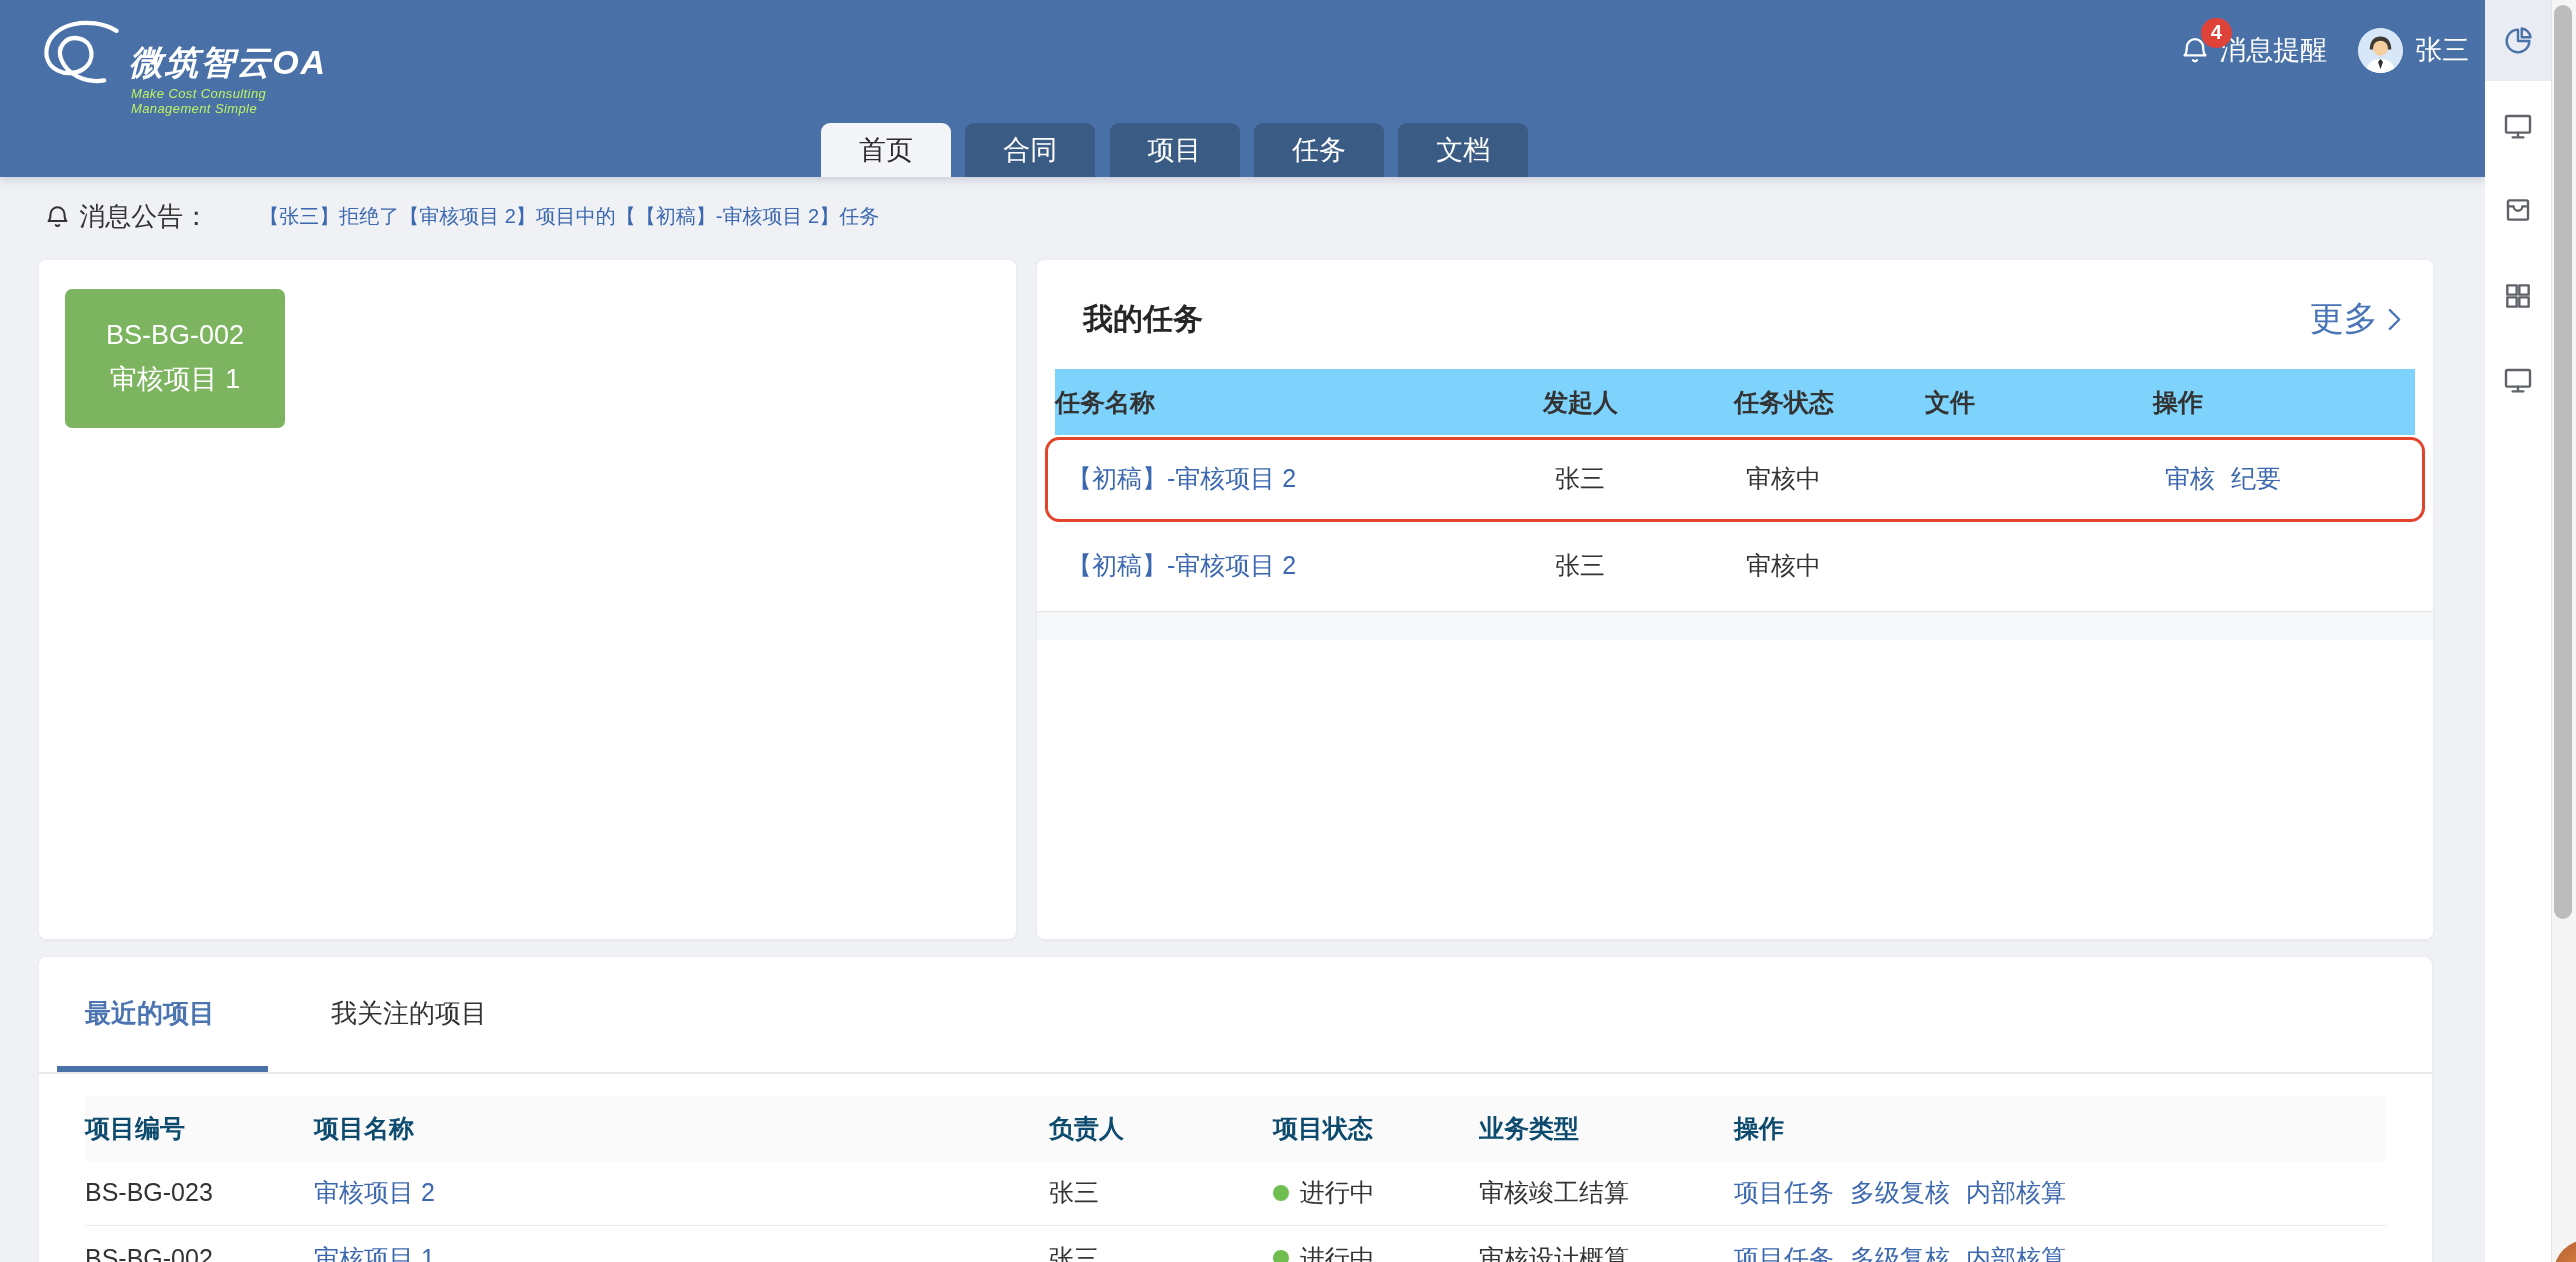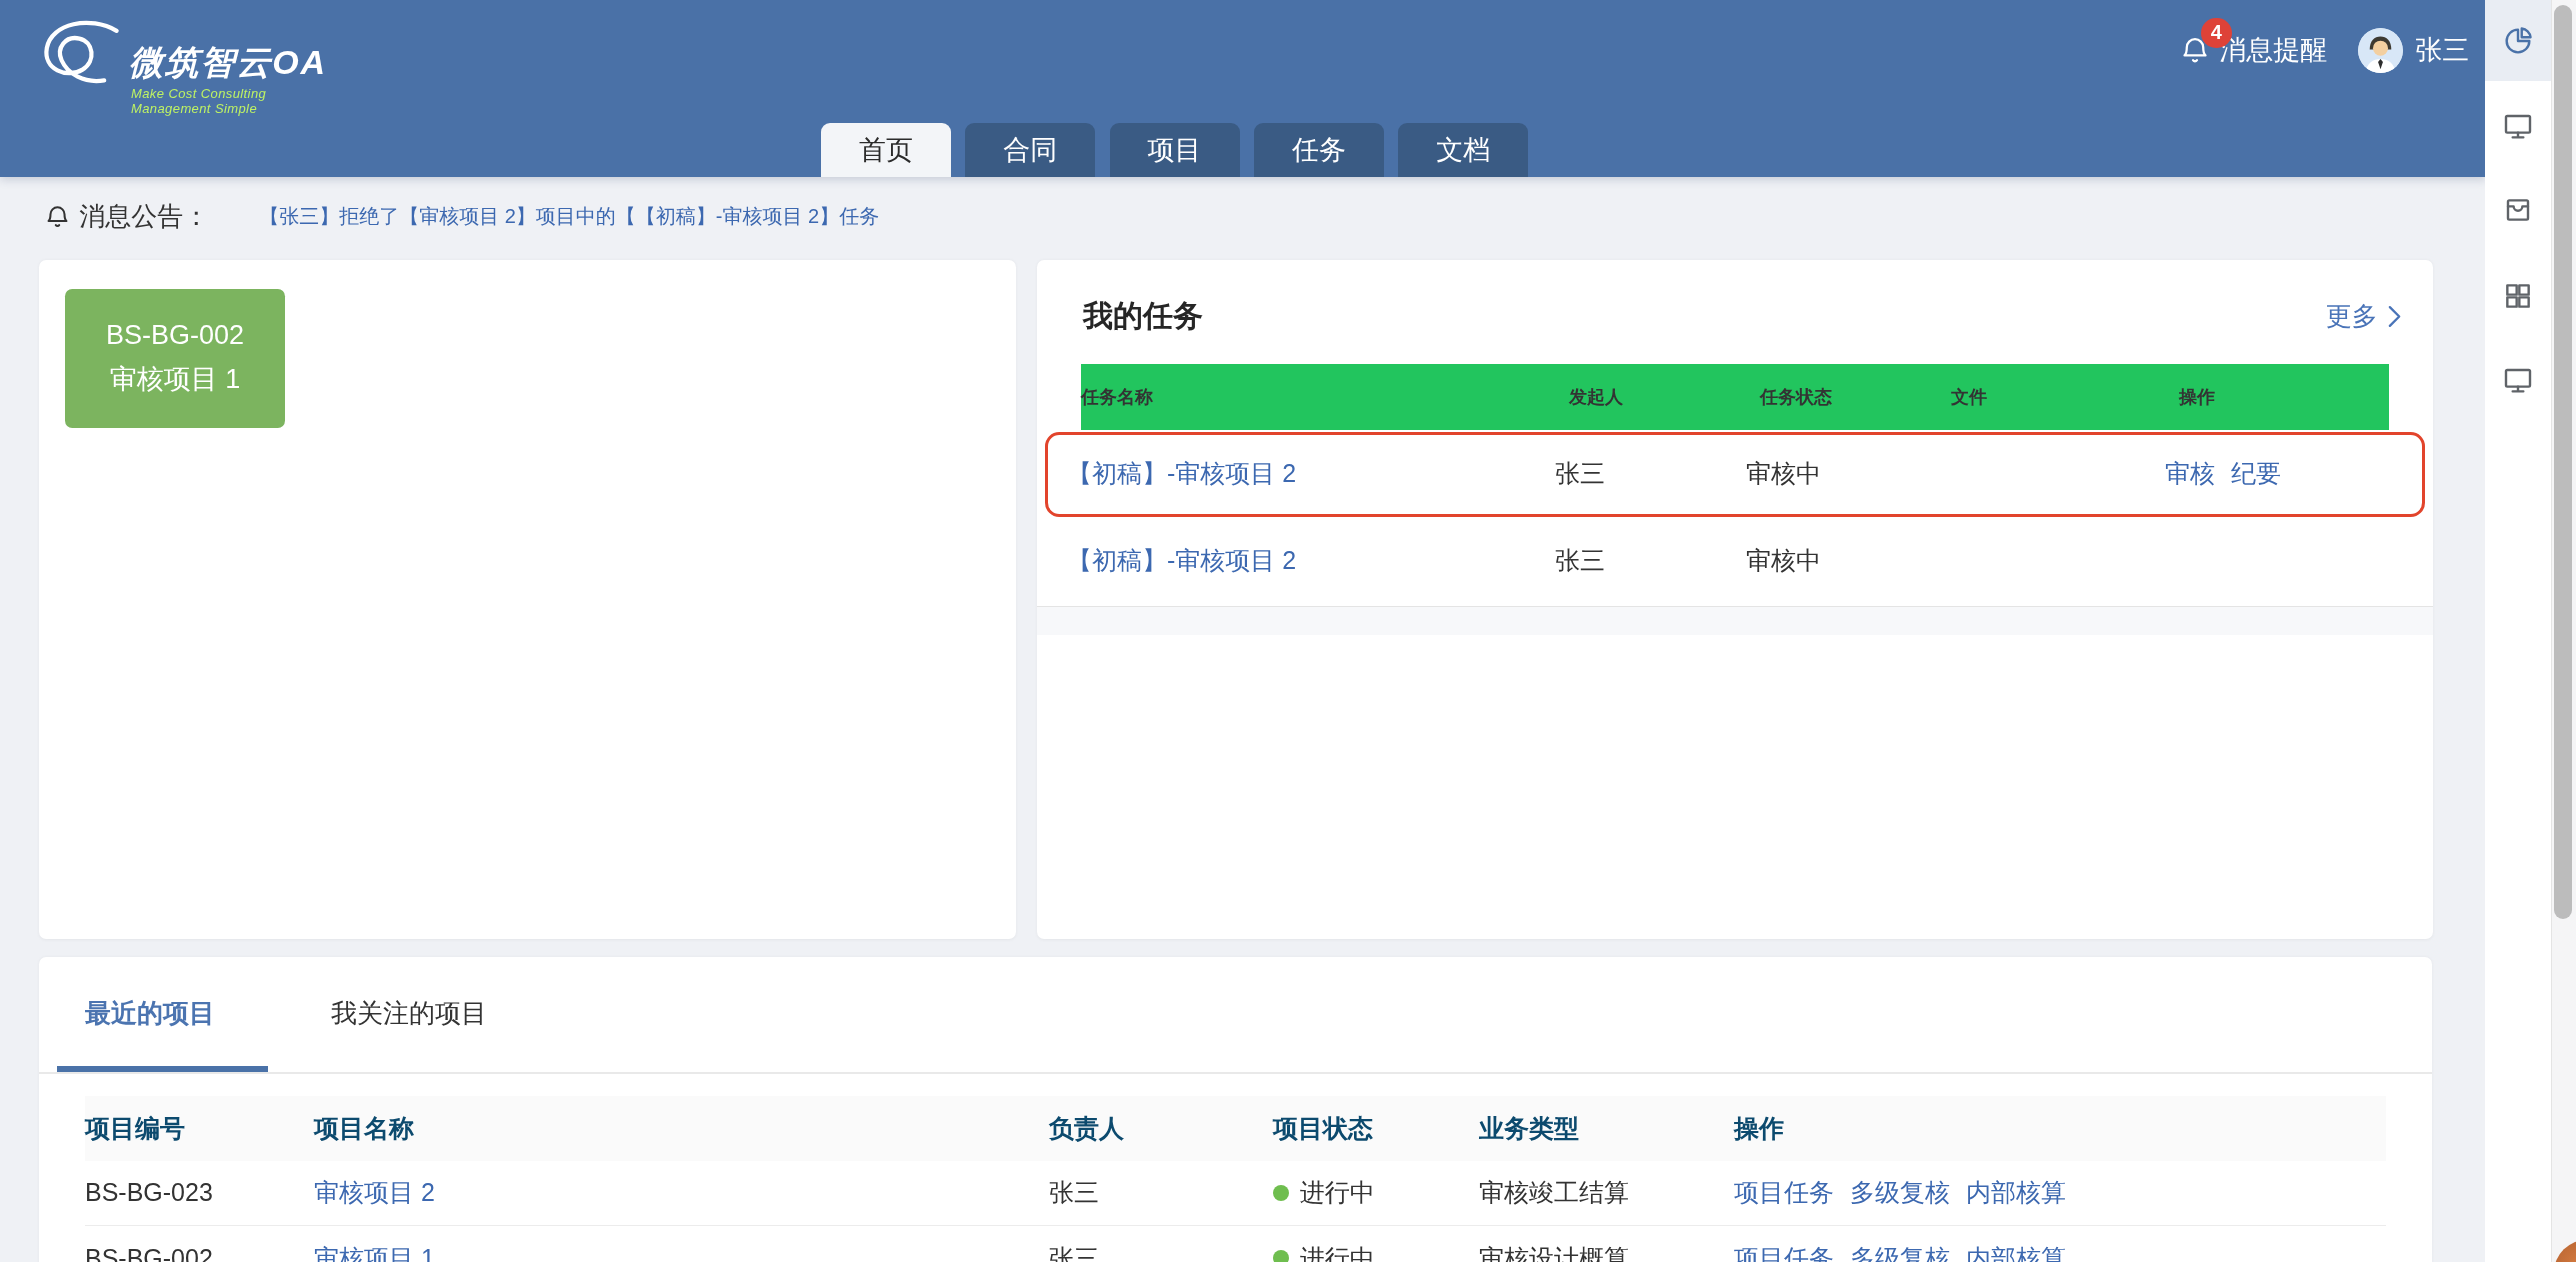--- a/index.html
+++ b/index.html
@@ -43,25 +43,25 @@
   .panel-right { left:1037px; top:260px; width:1396px; height:679px; }
   .panel-bottom { left:39px; top:957px; width:2393px; height:350px; border-radius:7.2px 7.2px 0 0; }
 
   .proj-card { position:absolute; left:26px; top:29px; width:220px; height:139px; border-radius:7.2px;
                background:#7CB45F; color:#fff; display:flex; flex-direction:column; align-items:center;
                justify-content:center; gap:10.8px; font-size:27px; cursor:pointer; }
 
   
   .panel-head { display:flex; justify-content:space-between; align-items:center; padding:36px 30px 27px 46px; }
   .panel-title { font-size:30px; font-weight:bold; color:#262626; }
-  .more-link { display:flex; align-items:center; gap:7.2px; font-size:26px; color:#4A74B8; cursor:pointer; }
+  .more-link { display:flex; align-items:center; gap:7.2px; font-size:34px; color:#4A74B8; cursor:pointer; }
   .more-link svg { width:18px; height:25px; }
 
   .task-grid { display:grid; grid-template-columns:488px 191px 191px 228px 1fr; align-items:center; }
-  .t-head { margin:0 44px; height:66px; background:#22c55e; font-size:18px; font-weight:bold; color:#333; }
+  .t-head { margin:0 18px; height:66px; background:#7dd3fc; font-size:25px; font-weight:bold; color:#333; }
   .t-row { margin:0 30px; height:87px; font-size:25px; color:#333; }
   .t-row.highlight { position:relative; }
   .t-row.highlight::after { content:""; position:absolute; left:-22.4px; right:-22.4px; top:1.8px; bottom:0;
                             border:3.6px solid #E2442C; border-radius:14.3px; pointer-events:none; }
   .cell-link { color:#3C68B0; cursor:pointer; }
   .actions { display:flex; gap:16px; }
   .t-footer { margin-top:1.8px; height:29px; background:#F7F8FA; border-top:1.8px solid #E4E4E4; }
 
   
   .proj-tabs { position:relative; height:117px; }

